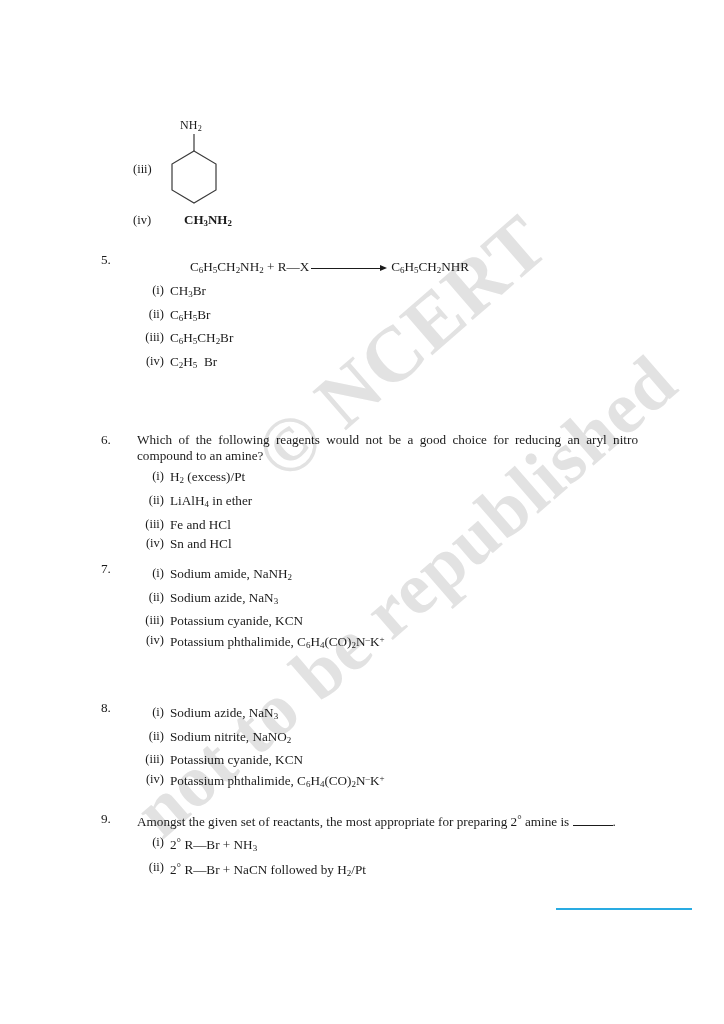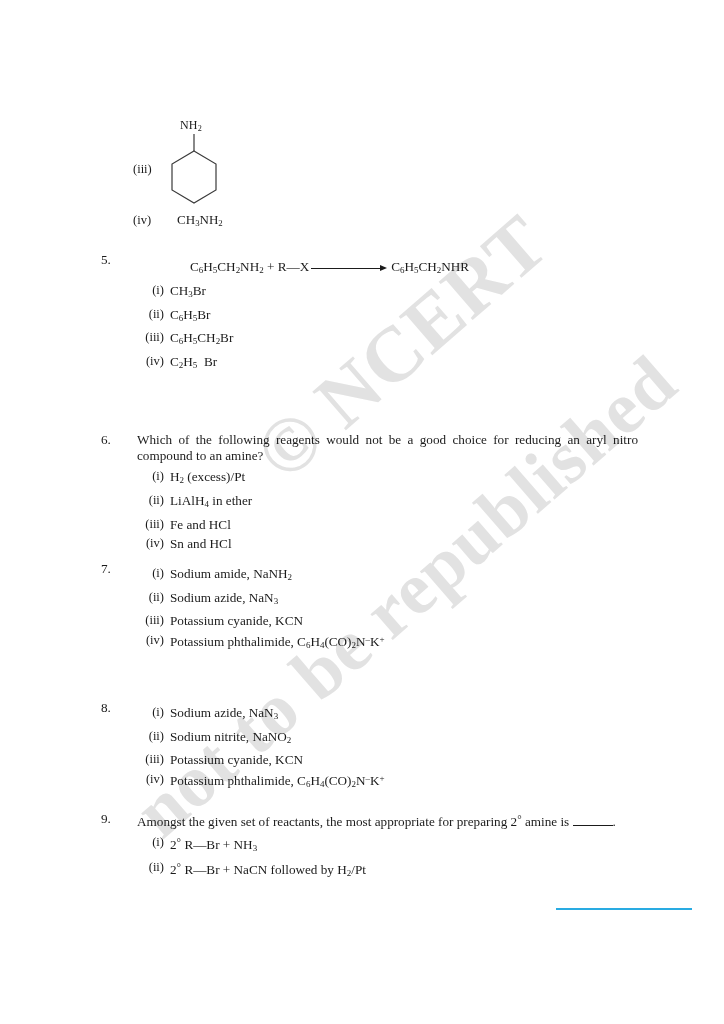--- a/index.html
+++ b/index.html
@@ -81,22 +81,23 @@
     position: absolute;
     left: 168px; top: 134px;
   }
   .opt-iv-row {
     position: absolute;
     left: 133px; top: 212px;
     font-size: 12.5px;
   }
   .opt-iv-row .opt-iv-formula {
     display: inline-block;
-    margin-left: 26px;
+    margin-left: 33px;
     font-size: 13px;
+    font-weight: bold;
   }
 
   
   .q {
     position: absolute;
     width: 724px;
   }
   .q-head {
     position: relative;
     padding-left: 137px;

